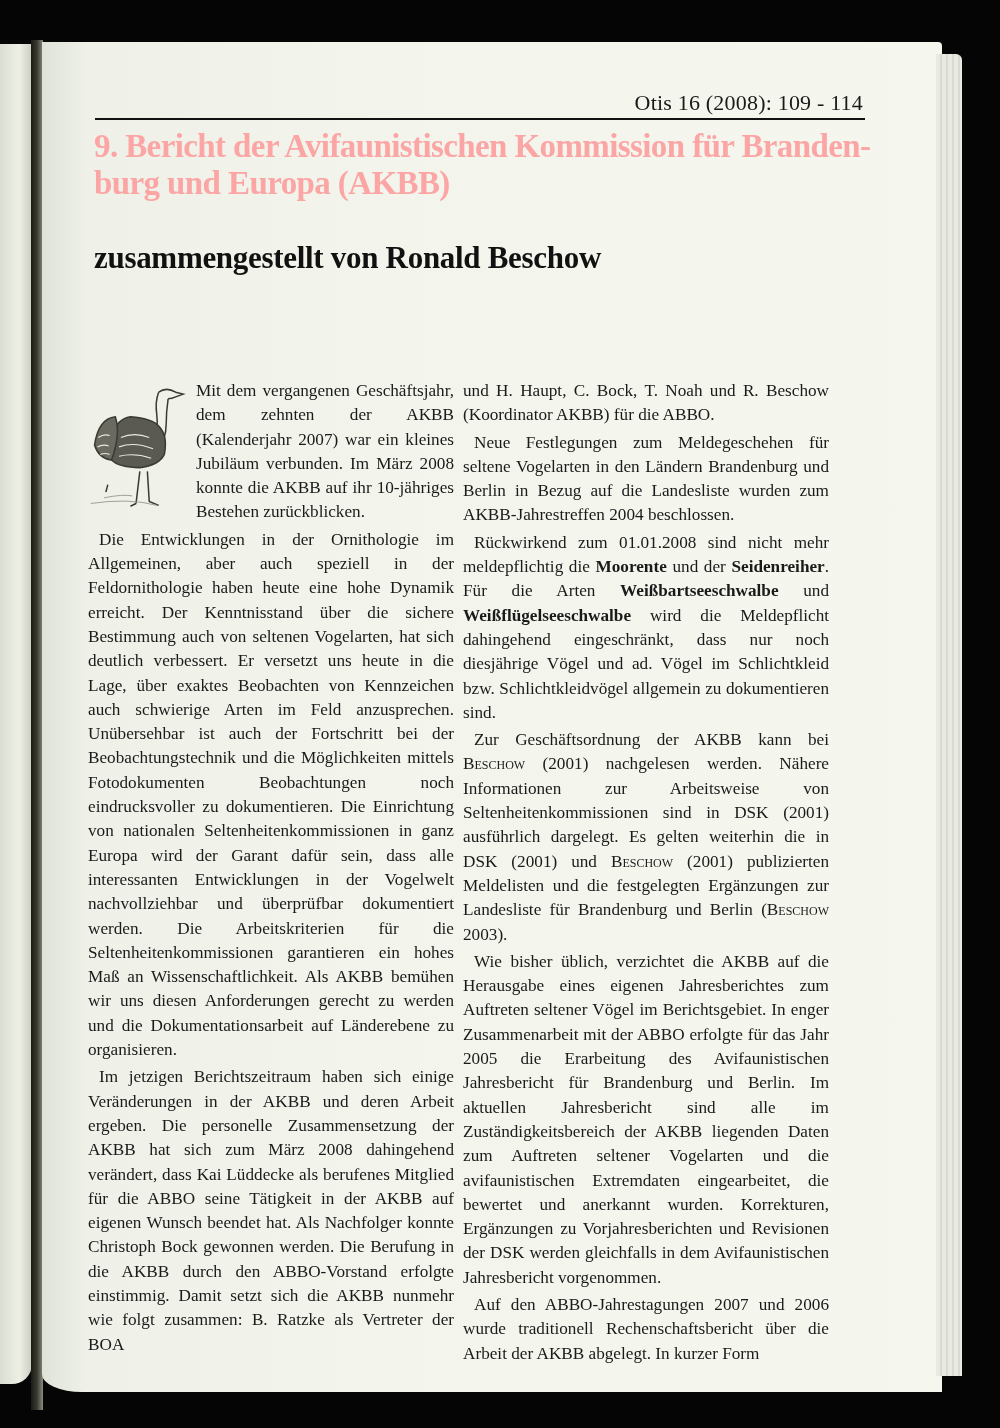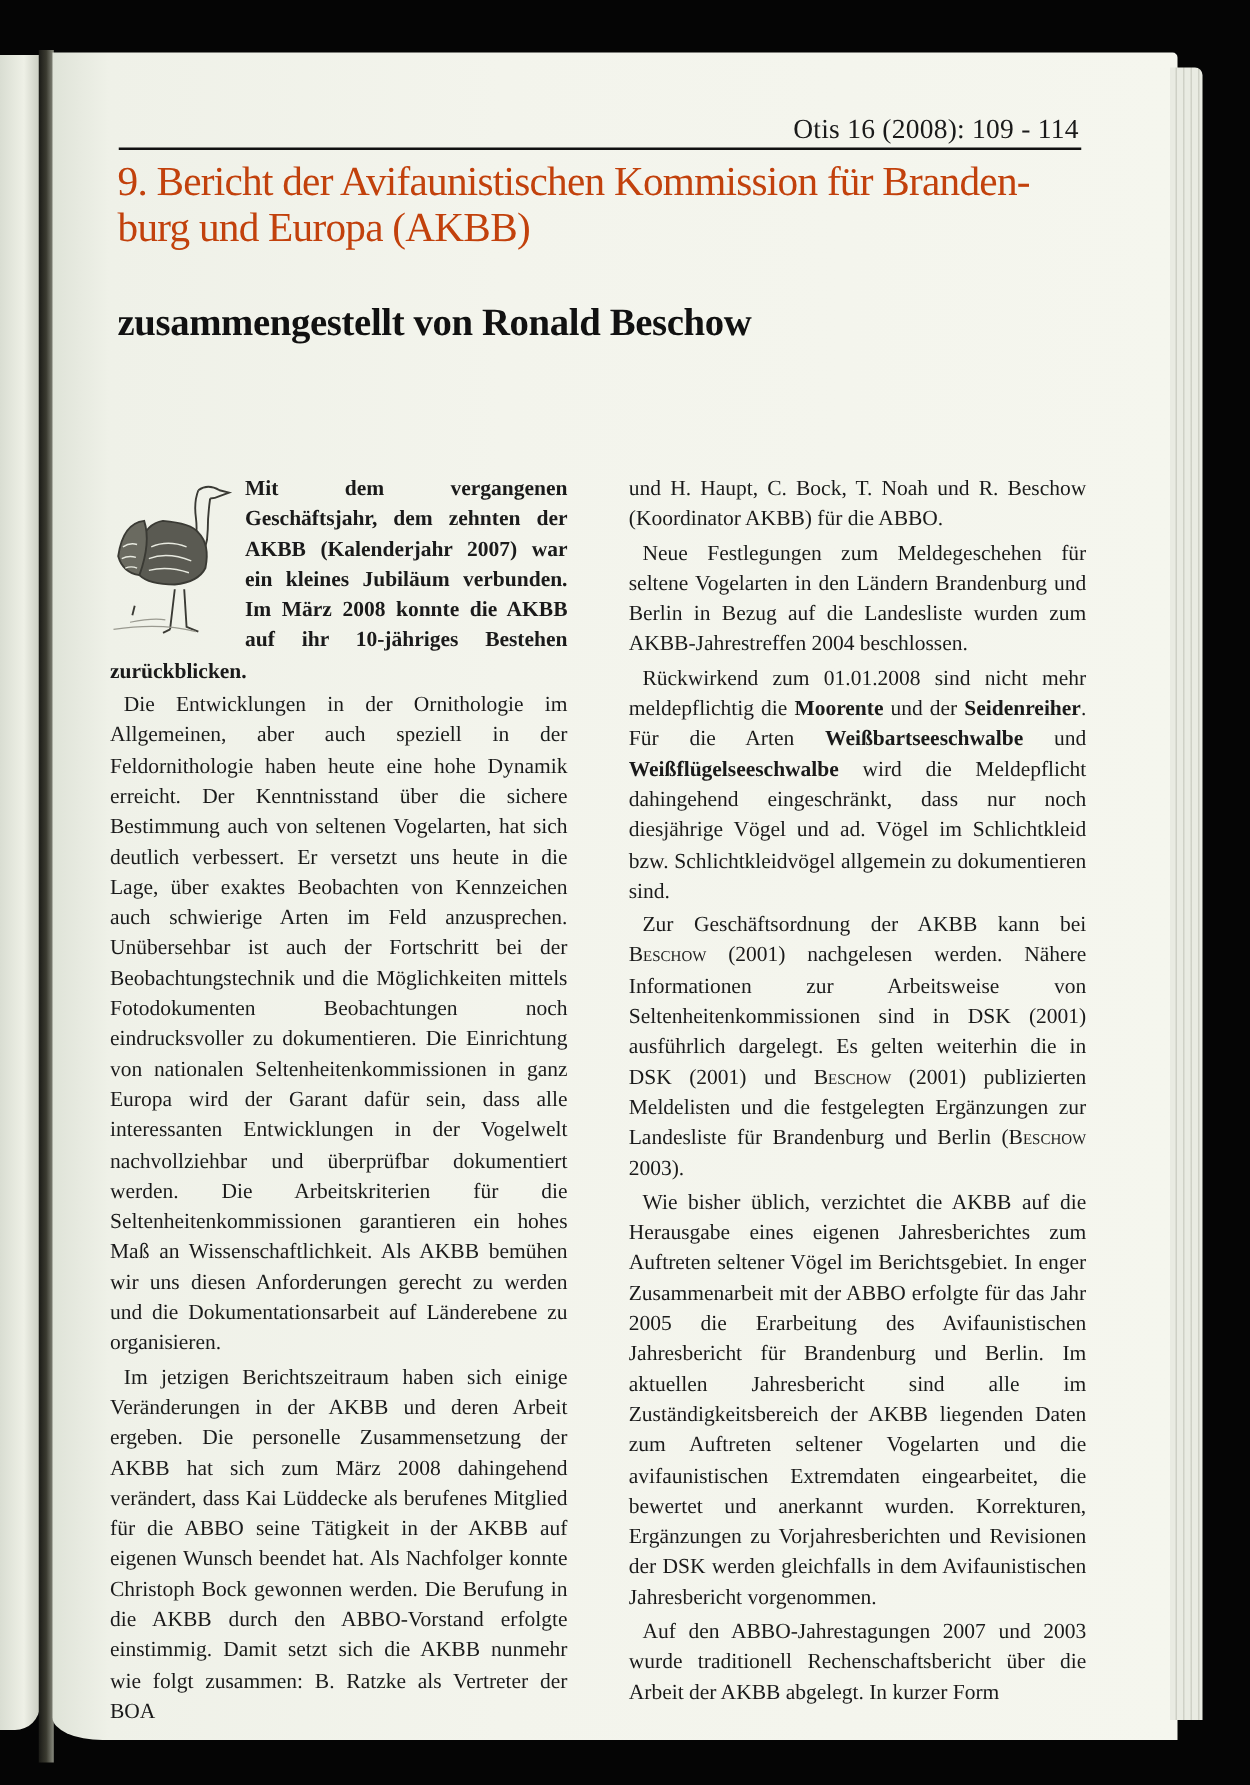--- a/index.html
+++ b/index.html
@@ -29,39 +29,39 @@
   }
   .running-head {
     position: absolute; left: 95px; top: 90px; width: 770px; height: 28px;
     border-bottom: 2.5px solid #111;
   }
   .running-head span {
     position: absolute; right: 2px; top: 0; font-size: 22px; letter-spacing: 0.2px;
   }
   .title {
     position: absolute; left: 94px; top: 128px; width: 780px;
-    font-family: "Liberation Serif", serif; font-weight: normal; font-size: 33px; line-height: 37px;
-    letter-spacing: -0.6px; margin: 0; color: #c2410c;
+    font-family: "Liberation Serif", serif; font-weight: bold; font-size: 33px; line-height: 37px;
+    letter-spacing: -0.6px; margin: 0; color: #fca5a5;
   }
   .byline {
     position: absolute; left: 94px; top: 240px; font-size: 31px; letter-spacing: -0.3px; margin: 0; color: #111;
   }
   .col {
     position: absolute; top: 379px; width: 366px;
     font-size: 17.2px; line-height: 24.3px; text-align: justify; hyphens: manual;
   }
   .col-left { left: 88px; }
-  .col-right { left: 503px; }
+  .col-right { left: 463px; }
   .col p { margin: 0; text-indent: 11px; }
   .col p.gap { margin-top: 3px; }
   .col p.noindent { text-indent: 0; }
   .bird {
     float: left; width: 106px; height: 132px; margin: 0 6px 2px -4px;
   }
-  .intro { text-indent: 0 !important; font-weight: bold; }
+  .intro { text-indent: 0 !important; }
   .sc { font-variant: small-caps; }
   b { font-weight: bold; }
 </style>
 </head>
 <body>
 
 <div class="left-page"></div>
 <div class="gutter"></div>
 <div class="page"></div>
 <div class="page-edges"></div>
@@ -98,14 +98,14 @@
   <p class="gap" style="clear:both">Die Entwicklungen in der Ornithologie im Allgemeinen, aber auch speziell in der Feldornithologie haben heute eine hohe Dynamik erreicht. Der Kenntnisstand über die sichere Bestimmung auch von seltenen Vogelarten, hat sich deutlich verbessert. Er versetzt uns heute in die Lage, über exaktes Beobachten von Kennzeichen auch schwierige Arten im Feld anzusprechen. Unübersehbar ist auch der Fortschritt bei der Beobachtungstechnik und die Möglichkeiten mittels Fotodokumenten Beobachtungen noch eindrucksvoller zu dokumentieren. Die Einrichtung von nationalen Seltenheitenkommissionen in ganz Europa wird der Garant dafür sein, dass alle interessanten Entwicklungen in der Vogelwelt nachvollziehbar und überprüfbar dokumentiert werden. Die Arbeitskriterien für die Seltenheitenkommissionen garantieren ein hohes Maß an Wissenschaftlichkeit. Als AKBB bemühen wir uns diesen Anforderungen gerecht zu werden und die Dokumentationsarbeit auf Länderebene zu organisieren.</p>
   <p class="gap">Im jetzigen Berichtszeitraum haben sich einige Veränderungen in der AKBB und deren Arbeit ergeben. Die personelle Zusammensetzung der AKBB hat sich zum März 2008 dahingehend verändert, dass Kai Lüddecke als berufenes Mitglied für die ABBO seine Tätigkeit in der AKBB auf eigenen Wunsch beendet hat. Als Nachfolger konnte Christoph Bock gewonnen werden. Die Berufung in die AKBB durch den ABBO-Vorstand erfolgte einstimmig. Damit setzt sich die AKBB nunmehr wie folgt zusammen: B. Ratzke als Vertreter der BOA</p>
 </div>
 
 <div class="col col-right">
   <p class="noindent">und H. Haupt, C. Bock, T. Noah und R. Beschow (Koordinator AKBB) für die ABBO.</p>
   <p class="gap">Neue Festlegungen zum Meldegeschehen für seltene Vogelarten in den Ländern Brandenburg und Berlin in Bezug auf die Landesliste wurden zum AKBB-Jahrestreffen 2004 beschlossen.</p>
   <p class="gap"><span>Rückwirkend zum 01.01.2008 sind nicht mehr meldepflichtig die </span><b>Moorente</b><span> und der </span><b>Seidenreiher</b><span>. Für die Arten </span><b>Weißbartseeschwalbe</b><span> und </span><b>Weißflügelseeschwalbe</b><span> wird die Meldepflicht dahingehend eingeschränkt, dass nur noch diesjährige Vögel und ad. Vögel im Schlichtkleid bzw. Schlichtkleidvögel allgemein zu dokumentieren sind.</span></p>
   <p class="gap"><span>Zur Geschäftsordnung der AKBB kann bei </span><span class="sc">Beschow</span><span> (2001) nachgelesen werden. Nähere Informationen zur Arbeitsweise von Seltenheitenkommissionen sind in DSK (2001) ausführlich dargelegt. Es gelten weiterhin die in DSK (2001) und </span><span class="sc">Beschow</span><span> (2001) publizierten Meldelisten und die festgelegten Ergänzungen zur Landesliste für Brandenburg und Berlin (</span><span class="sc">Beschow</span><span> 2003).</span></p>
   <p class="gap">Wie bisher üblich, verzichtet die AKBB auf die Herausgabe eines eigenen Jahresberichtes zum Auftreten seltener Vögel im Berichtsgebiet. In enger Zusammenarbeit mit der ABBO erfolgte für das Jahr 2005 die Erarbeitung des Avifaunistischen Jahresbericht für Brandenburg und Berlin. Im aktuellen Jahresbericht sind alle im Zuständigkeitsbereich der AKBB liegenden Daten zum Auftreten seltener Vogelarten und die avifaunistischen Extremdaten eingearbeitet, die bewertet und anerkannt wurden. Korrekturen, Ergänzungen zu Vorjahresberichten und Revisionen der DSK werden gleichfalls in dem Avifaunistischen Jahresbericht vorgenommen.</p>
-  <p class="gap">Auf den ABBO-Jahrestagungen 2007 und 2003 wurde traditionell Rechenschaftsbericht über die Arbeit der AKBB abgelegt. In kurzer Form</p>
+  <p class="gap">Auf den ABBO-Jahrestagungen 2007 und 2006 wurde traditionell Rechenschaftsbericht über die Arbeit der AKBB abgelegt. In kurzer Form</p>
 </div>
 
 </body></html>

